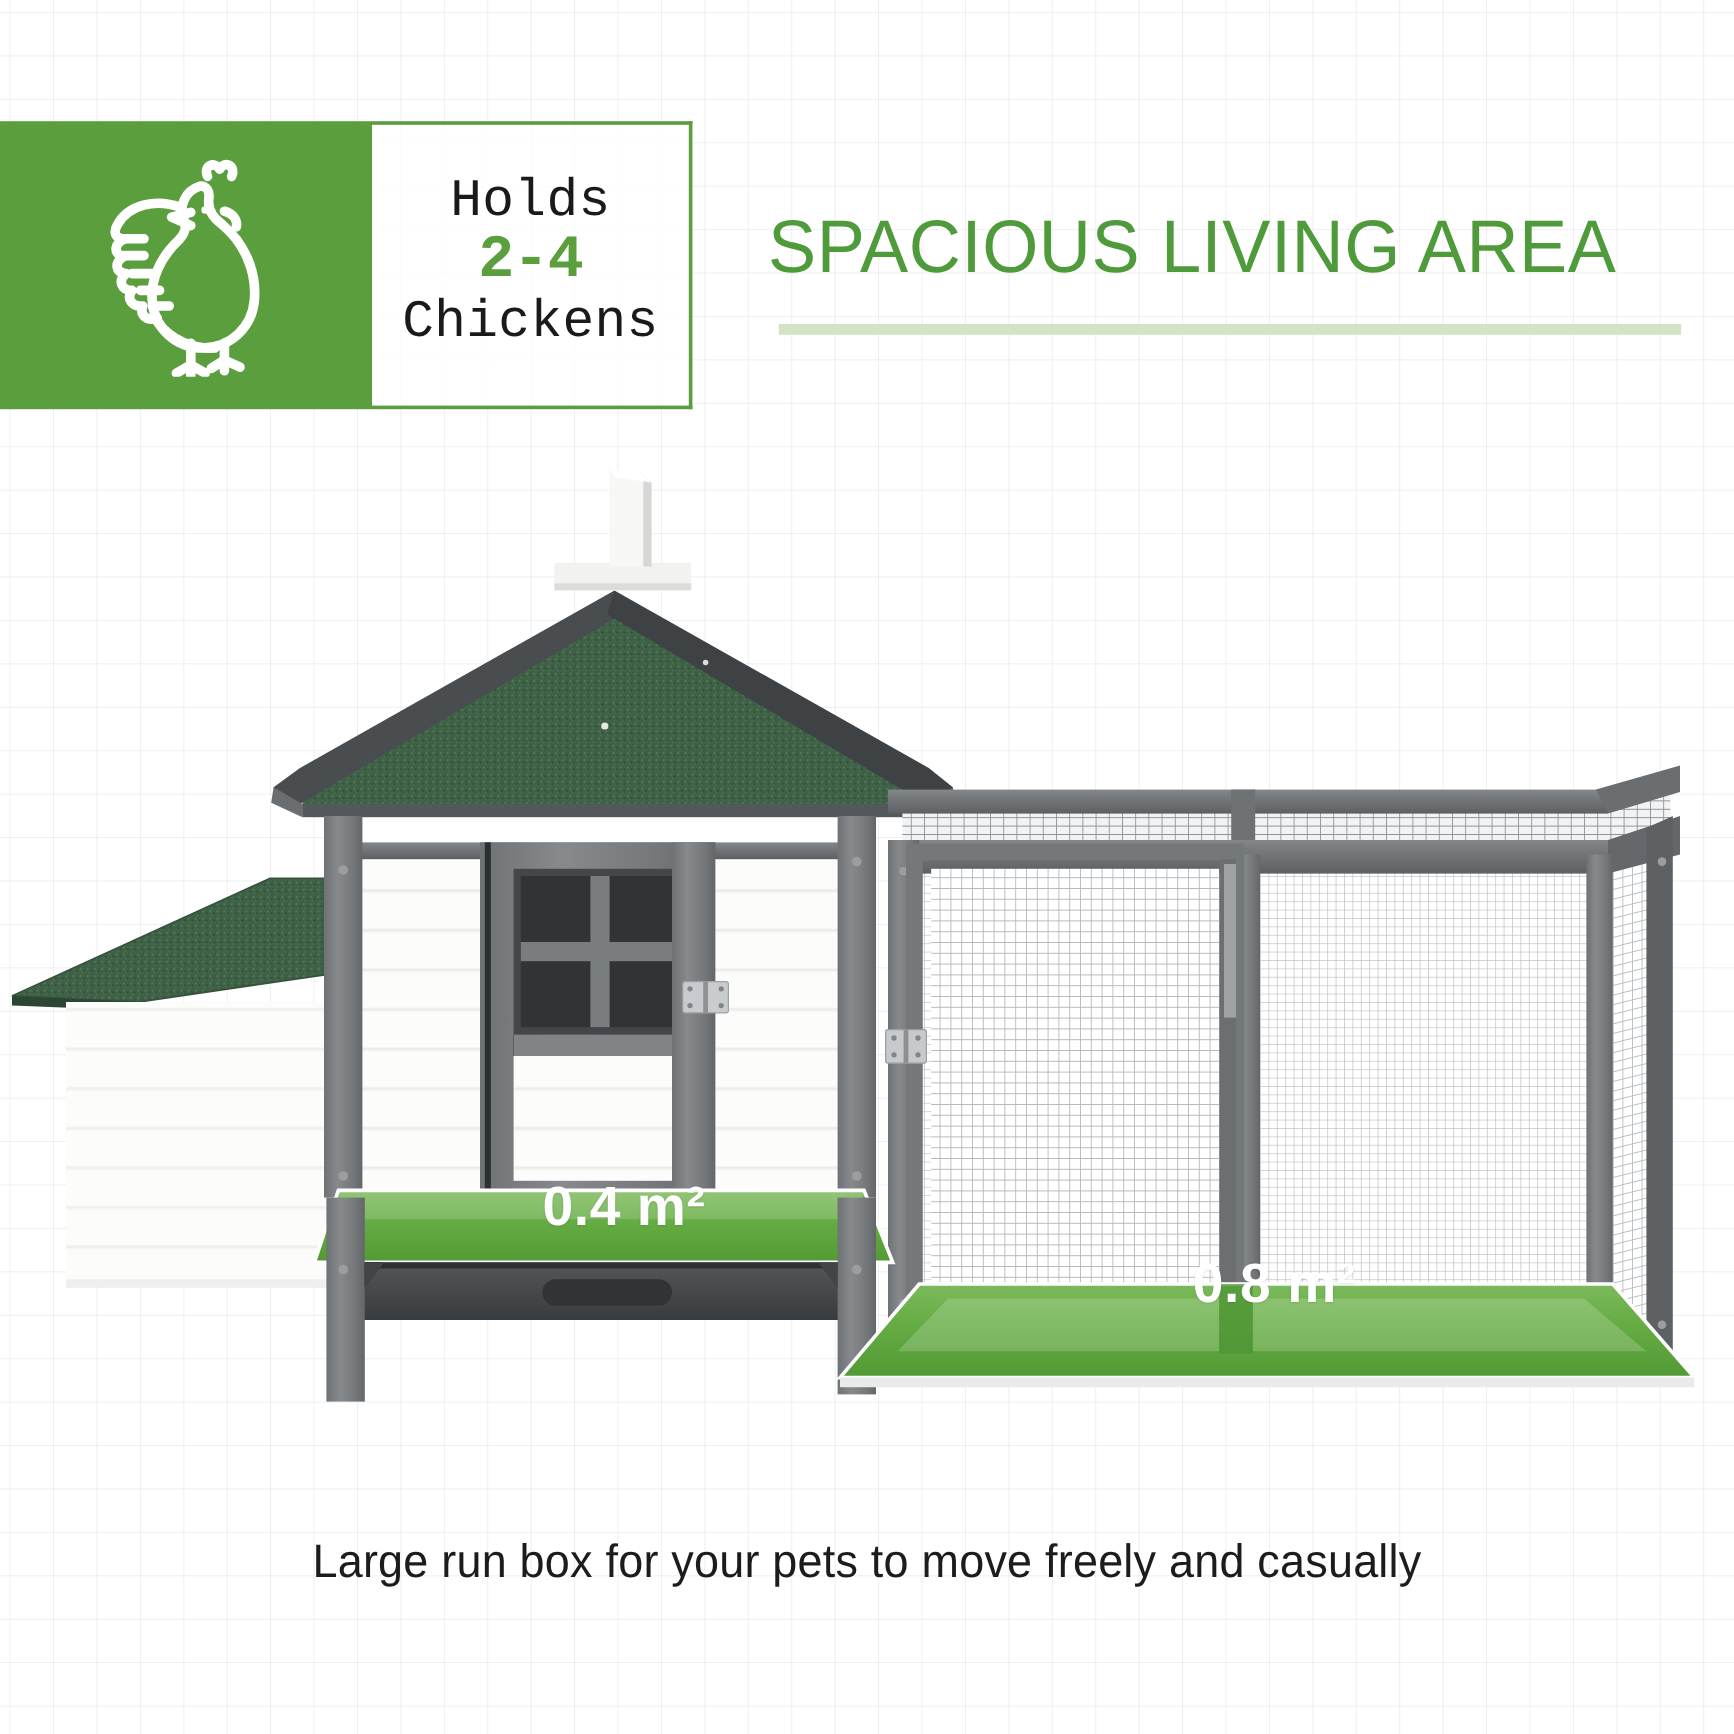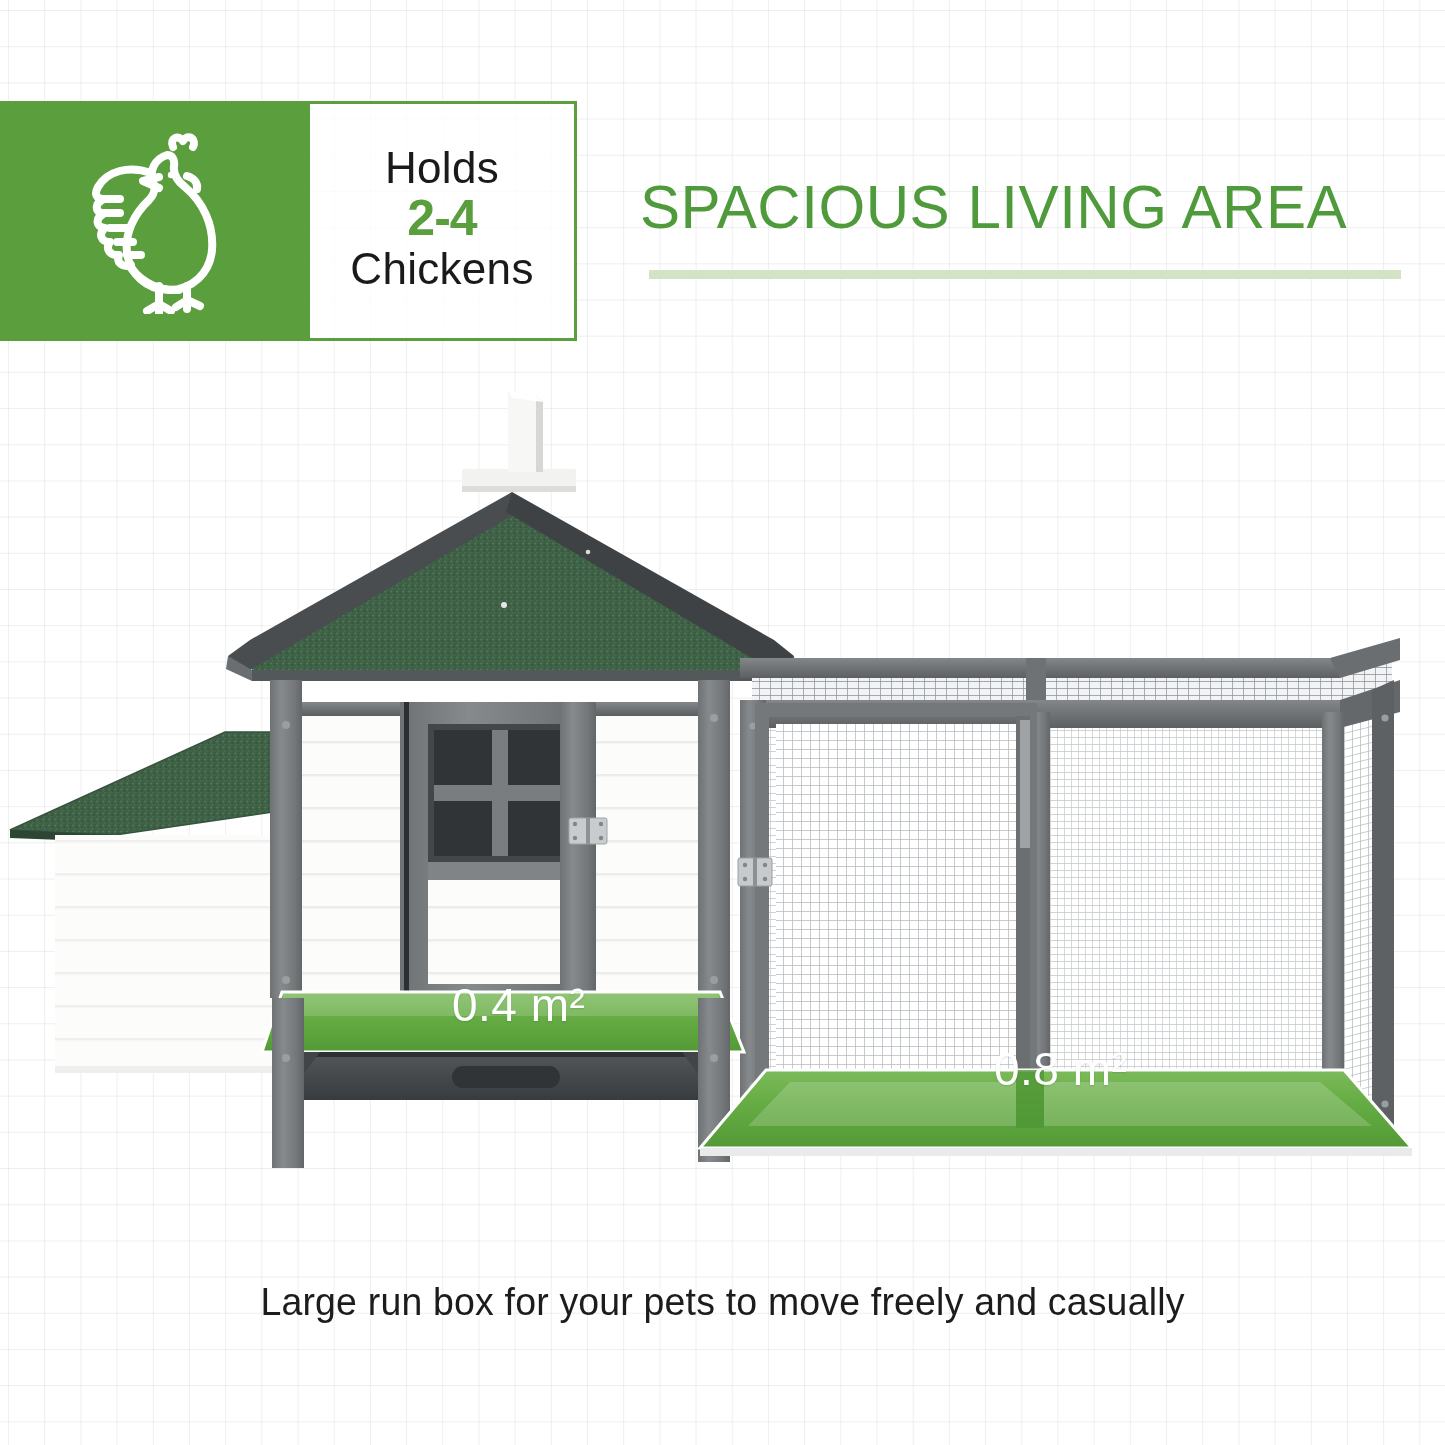--- a/index.html
+++ b/index.html
@@ -46,20 +46,21 @@
     flex: 1;
     height: 100%;
     border: 3px solid #5a9e3d;
     border-left: none;
     background: rgba(255,255,255,0.80);
     display: flex;
     flex-direction: column;
     align-items: center;
     justify-content: center;
     padding: 6px 0 10px 0;
+    font-family: Liberation Mono, monospace;
   }
   .badge-line-thin {
     font-size: 44px;
     font-weight: 300;
     color: #1a1a1a;
     line-height: 1.02;
     letter-spacing: 0.3px;
   }
   #badge-count {
     font-size: 50px;
@@ -110,21 +111,21 @@
 
   
   #product { position: absolute; left: 0; top: 380px; width: 1445px; height: 830px; }
   #product svg { display: block; width: 1445px; height: 830px; }
 
   
   .measure-label {
     position: absolute;
     color: #ffffff;
     font-size: 46px;
-    font-weight: 400;
+    font-weight: 700;
     letter-spacing: 0.5px;
     white-space: nowrap;
     text-shadow: 0 1px 2px rgba(0,0,0,0.12);
   }
   #measure-coop  { left: 452px; top: 978px; }
   #measure-run   { left: 994px; top: 1042px; }
 </style>
 </head>
 <body>
 

